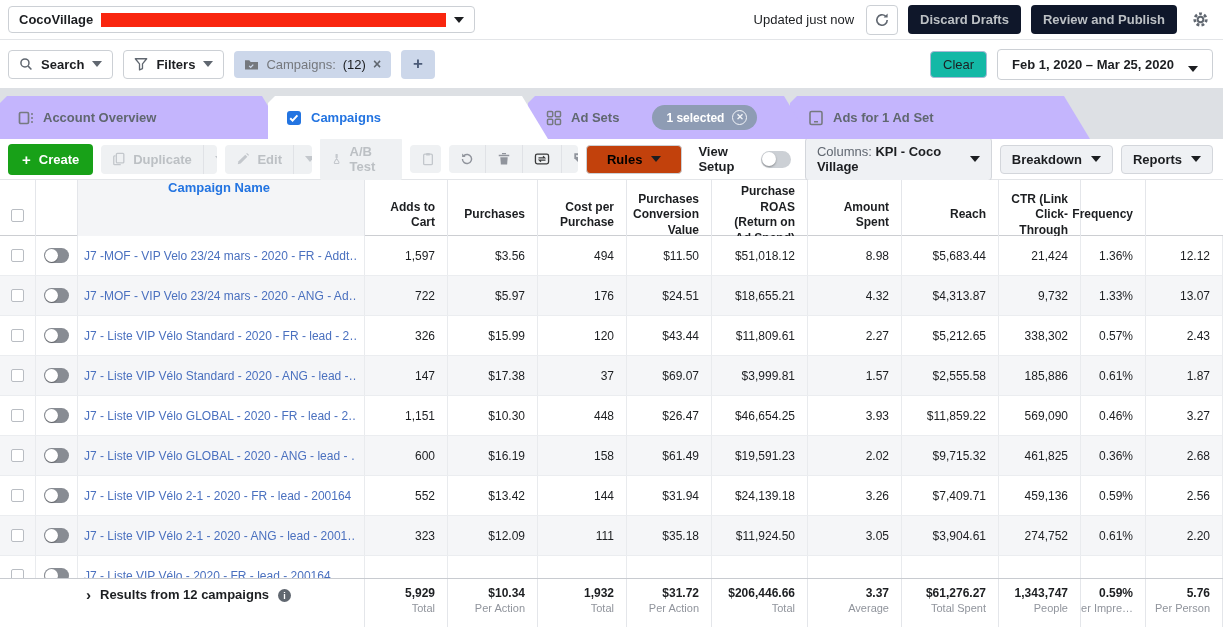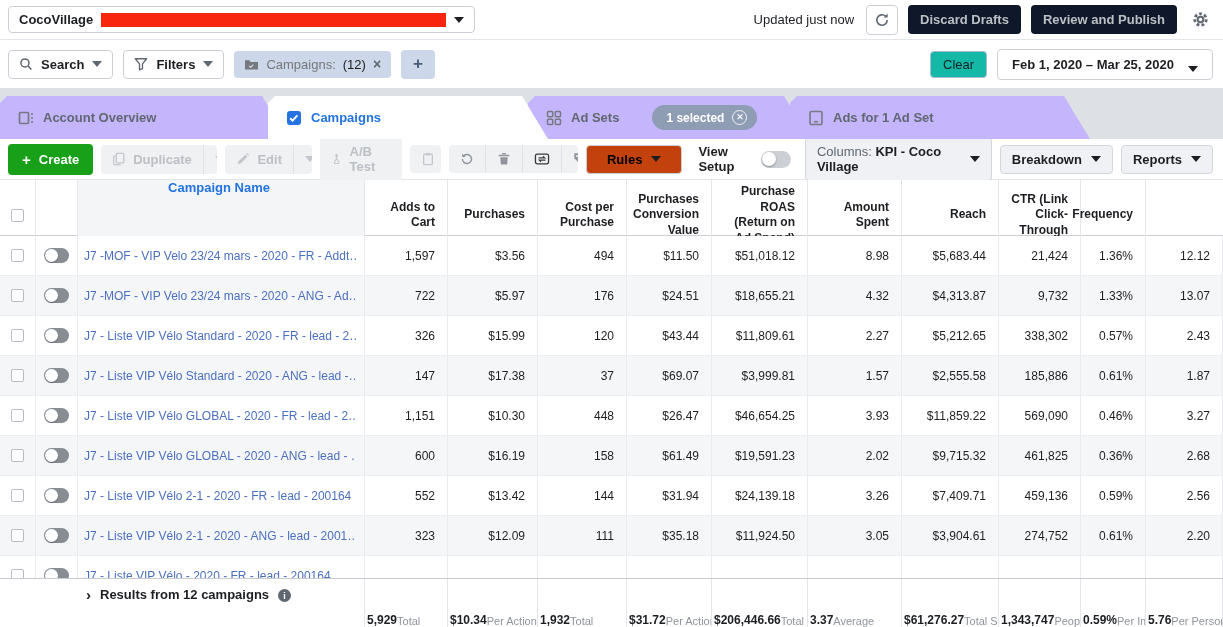--- a/index.html
+++ b/index.html
@@ -87,21 +87,21 @@
   .cell.num { justify-content:flex-end; padding-right:12px; font-size:12px; color:#1c1e21; white-space:nowrap; }
   .switch { position:relative; width:25px; height:15px; background:#888c93; border-radius:999px; cursor:pointer; flex:0 0 auto; }
   .switch .knob { position:absolute; top:1px; left:1px; width:13px; height:13px; background:#fff; border-radius:50%; box-shadow:0 1px 1px rgba(0,0,0,.3); }
   .name-link { font-size:12px; color:#4a70bf; text-decoration:none; white-space:nowrap; overflow:hidden; cursor:pointer; }
 
   
   .tfoot { height:49px; flex:0 0 49px; background:#fff; border-top:1px solid #c8cbd0; display:grid; grid-template-columns:365px 83px 90px 89px 85px 96px 94px 97px 82px 65px 1fr; position:relative; z-index:6; }
   .f-results { display:flex; align-items:flex-start; gap:9px; padding:8px 6px 0 86px; font-size:13px; font-weight:bold; border-right:1px solid #e4e6ea; }
   .chev { font-size:15px; font-weight:bold; color:#1c1e21; line-height:1.1; cursor:pointer; }
   .info-badge { display:inline-flex; align-items:center; justify-content:center; width:13px; height:13px; border-radius:50%; background:#606770; color:#fff; font-size:9px; font-weight:bold; margin-top:2px; cursor:pointer; }
-  .f-num { display:flex; flex-direction:row; align-items:flex-end; justify-content:flex-start; padding:7px 12px 0 2px; border-right:1px solid #e4e6ea; min-width:0; overflow:hidden; }
+  .f-num { display:flex; flex-direction:column; align-items:flex-end; justify-content:flex-start; padding:7px 12px 0 2px; border-right:1px solid #e4e6ea; min-width:0; overflow:hidden; }
   .f-num .val { font-size:12px; font-weight:bold; white-space:nowrap; }
   .f-num .lbl { font-size:11px; color:#90949c; margin-top:2px; white-space:nowrap; }
 </style>
 </head>
 <body>
 
 <div class="screen">
 
   <div class="topbar">
     <div class="account-selector">

